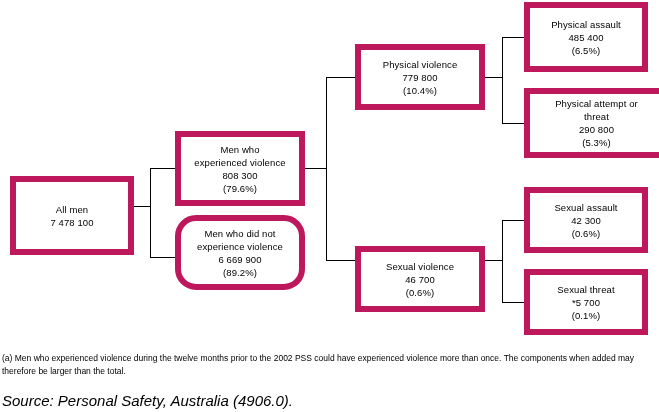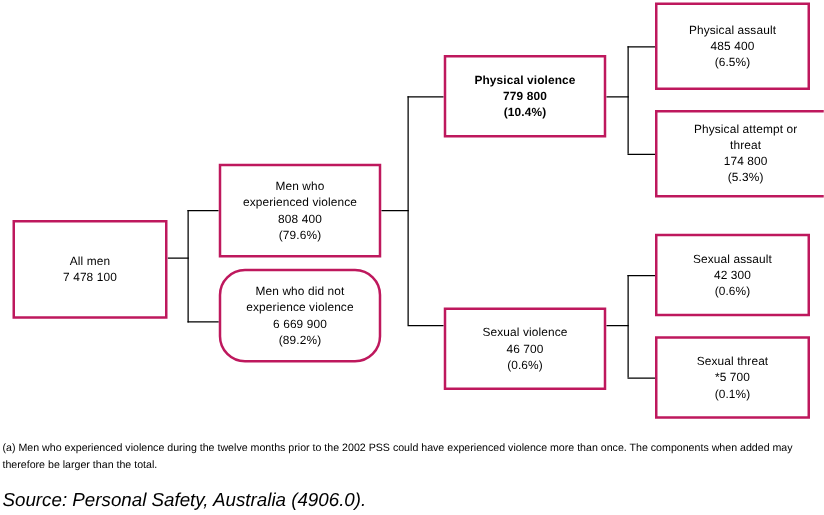--- a/index.html
+++ b/index.html
@@ -17,39 +17,39 @@
   }
   #flow {
     position: absolute;
     left: 0;
     top: 0;
     width: 659px;
     height: 345px;
   }
   .node {
     position: absolute;
-    border: 2px solid #be185d;
+    border: 6px solid #be185d;
     background: #ffffff;
     box-sizing: border-box;
     display: flex;
     flex-direction: column;
     align-items: center;
     justify-content: center;
     text-align: center;
     font-size: 9.5px;
     line-height: 13px;
     letter-spacing: 0.1px;
   }
   .node .line { display: block; white-space: nowrap; }
 
   
   #node-all-men          { left: 10px;  top: 176px; width: 124px; height: 79px; }
   #node-experienced      { left: 175px; top: 131px; width: 130px; height: 75px; }
   #node-not-experienced  { left: 175px; top: 215px; width: 130px; height: 75px; border-radius: 21px; }
-  #node-physical         { left: 355px; top: 44px;  width: 130px; height: 66px; font-weight: bold; }
+  #node-physical         { left: 355px; top: 44px;  width: 130px; height: 66px; }
   #node-sexual           { left: 355px; top: 227px; width: 130px; height: 66px; margin-top: 19px; }
   #node-physical-assault { left: 524px; top: 2px;   width: 124px; height: 70px; }
   #node-physical-threat  { left: 524px; top: 88px;  width: 145px; height: 70px; }
   #node-sexual-assault   { left: 524px; top: 187px; width: 124px; height: 66px; }
   #node-sexual-threat    { left: 524px; top: 269px; width: 124px; height: 66px; }
 
   
   .conn {
     position: absolute;
     background: #000000;
@@ -102,21 +102,21 @@
   <div class="conn h" style="left:502px; top:302px; width:22px;"></div>
 
   <div class="node" id="node-all-men">
     <span class="line">All men</span>
     <span class="line">7 478 100</span>
   </div>
 
   <div class="node" id="node-experienced">
     <span class="line">Men who</span>
     <span class="line">experienced violence</span>
-    <span class="line">808 400</span>
+    <span class="line">808 300</span>
     <span class="line">(79.6%)</span>
   </div>
 
   <div class="node" id="node-not-experienced">
     <span class="line">Men who did not</span>
     <span class="line">experience violence</span>
     <span class="line">6 669 900</span>
     <span class="line">(89.2%)</span>
   </div>
 
@@ -134,21 +134,21 @@
 
   <div class="node" id="node-physical-assault">
     <span class="line">Physical assault</span>
     <span class="line">485 400</span>
     <span class="line">(6.5%)</span>
   </div>
 
   <div class="node" id="node-physical-threat">
     <span class="line">Physical attempt or</span>
     <span class="line">threat</span>
-    <span class="line">174 800</span>
+    <span class="line">290 800</span>
     <span class="line">(5.3%)</span>
   </div>
 
   <div class="node" id="node-sexual-assault">
     <span class="line">Sexual assault</span>
     <span class="line">42 300</span>
     <span class="line">(0.6%)</span>
   </div>
 
   <div class="node" id="node-sexual-threat">

